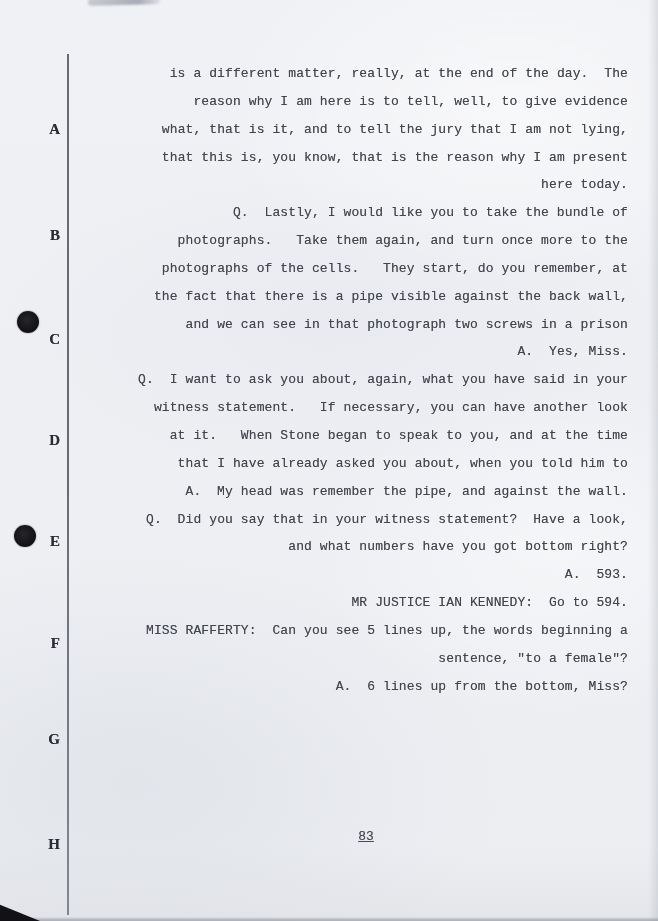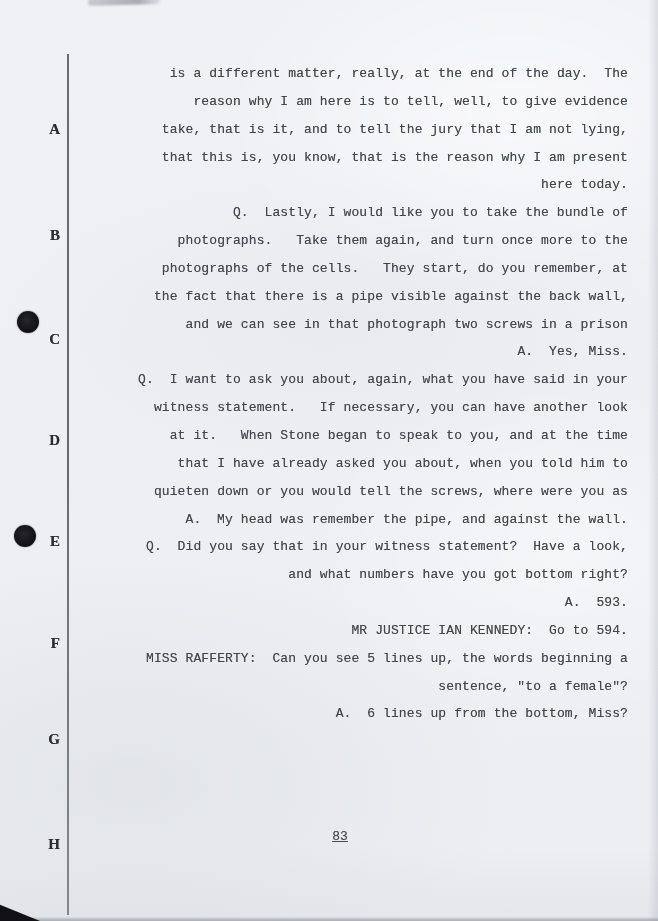--- a/index.html
+++ b/index.html
@@ -68,21 +68,21 @@
     width: 540px;
     font-size: 13px;
     line-height: 27.85px;
     color: #43454c;
     text-shadow: 0 0 0.6px rgba(62,64,74,0.55);
     letter-spacing: 0.1px;
   }
   .tline { white-space: pre; text-align: right; }
   .page-number {
     position: absolute;
-    left: 310px;
+    left: 336px;
     top: 829px;
     width: 60px;
     text-align: center;
     font-size: 13px;
     color: #4a4c54;
     text-shadow: 0 0 0.6px rgba(62,64,74,0.5);
     text-decoration: underline;
   }
   .bottom-edge {
     position: absolute;
@@ -124,34 +124,33 @@
       <div class="margin-letter" style="top: 533px;">E</div>
       <div class="margin-letter" style="top: 635px;">F</div>
       <div class="margin-letter" style="top: 731px;">G</div>
       <div class="margin-letter" style="top: 836px;">H</div>
     </div>
   <div class="hole-punch hp1"></div>
   <div class="hole-punch hp2"></div>
   <div class="transcript" id="transcript-body">
       <div class="tline">    is a different matter, really, at the end of the day.  The</div>
       <div class="tline">    reason why I am here is to tell, well, to give evidence</div>
-      <div class="tline">    take, that is it, and to tell the jury that I am not lying,</div>
+      <div class="tline">    what, that is it, and to tell the jury that I am not lying,</div>
       <div class="tline">    that this is, you know, that is the reason why I am present</div>
       <div class="tline">    here today.</div>
       <div class="tline">Q.  Lastly, I would like you to take the bundle of</div>
       <div class="tline">    photographs.   Take them again, and turn once more to the</div>
       <div class="tline">    photographs of the cells.   They start, do you remember, at</div>
       <div class="tline">    the fact that there is a pipe visible against the back wall,</div>
       <div class="tline">    and we can see in that photograph two screws in a prison</div>
       <div class="tline">A.  Yes, Miss.</div>
       <div class="tline">Q.  I want to ask you about, again, what you have said in your</div>
       <div class="tline">    witness statement.   If necessary, you can have another look</div>
       <div class="tline">    at it.   When Stone began to speak to you, and at the time</div>
       <div class="tline">    that I have already asked you about, when you told him to</div>
-      <div class="tline">    quieten down or you would tell the screws, where were you as</div>
       <div class="tline">A.  My head was remember the pipe, and against the wall.</div>
       <div class="tline">Q.  Did you say that in your witness statement?  Have a look,</div>
       <div class="tline">    and what numbers have you got bottom right?</div>
       <div class="tline">A.  593.</div>
       <div class="tline">MR JUSTICE IAN KENNEDY:  Go to 594.</div>
       <div class="tline">MISS RAFFERTY:  Can you see 5 lines up, the words beginning a</div>
       <div class="tline">    sentence, "to a female"?</div>
       <div class="tline">A.  6 lines up from the bottom, Miss?</div>
     </div>
   <div class="page-number">83</div>

